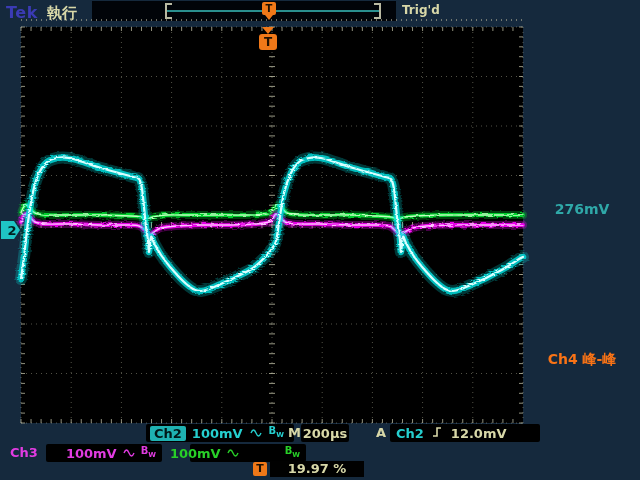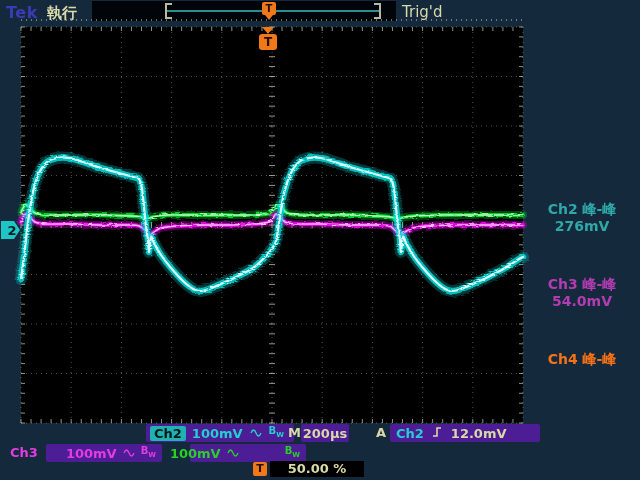--- a/index.html
+++ b/index.html
@@ -10,21 +10,21 @@
             color:#3b3bb5;letter-spacing:0.5px;}
   .run-status{position:absolute;left:32px;top:4px;font-size:15px;font-weight:bold;color:#d8d8a8;margin-left:15px;}
   .recordbar{position:absolute;left:92px;top:1px;width:304px;height:20px;background:#010409;}
   .recordbar svg{position:absolute;left:0;top:0;}
   .tmark-small{position:absolute;left:170px;top:1px;width:14px;height:13px;background:#f07818;
                border-radius:2px;color:#201000;font-size:10px;font-weight:bold;
                text-align:center;line-height:13px;}
   .tmark-small-tri{position:absolute;left:173px;top:14px;width:0;height:0;
                border-left:4px solid transparent;border-right:4px solid transparent;
                border-top:5px solid #f07818;}
-  .trig-status{position:absolute;left:402px;top:3px;font-size:15px;font-weight:normal;color:#d8d8a8;}
+  .trig-status{position:absolute;left:402px;top:3px;font-size:12px;font-weight:bold;color:#d8d8a8;}
   .toptick{position:absolute;left:21px;top:19px;width:502px;height:2px;
            background:repeating-linear-gradient(90deg,#9a9a88 0 1px,transparent 1px 5px);opacity:.7;}
   
   .graticule{position:absolute;left:21px;top:27px;width:502px;height:396px;background:#000;}
   
   .big-tmark{position:absolute;left:259px;top:27px;width:18px;}
   .big-tmark .tri{width:0;height:0;margin:0 auto;
       border-left:6px solid transparent;border-right:6px solid transparent;
       border-top:7px solid #f07818;}
   .big-tmark .box{width:18px;height:16px;background:#f07818;border-radius:3px;
@@ -32,21 +32,21 @@
   
   .ch2-marker{position:absolute;left:1px;top:219px;width:20px;height:22px;}
   
   .readout{position:absolute;left:526px;width:112px;text-align:center;
            font-size:14px;font-weight:bold;line-height:17px;}
   .readout.ch2{top:201px;color:#2fa8a8;}
   .readout.ch3{top:276px;color:#b23cb2;}
   .readout.ch4{top:351px;color:#f97316;}
   
   .sbar{position:absolute;font-size:13px;font-weight:bold;height:18px;line-height:18px;}
-  .blackbox{position:absolute;background:#4c1d95;border-radius:2px;height:18px;
+  .blackbox{position:absolute;background:#000000;border-radius:2px;height:18px;
             display:flex;align-items:center;}
   .chip{display:inline-block;padding:0 4px;border-radius:2px;font-weight:bold;}
   .cyan{color:#25cfcf;} .mag{color:#e23ce2;} .grn{color:#28d028;margin-left:40px;} .pale{color:#d8d8a8;}
   .chip.ch2chip{background:#1fb2b2;color:#001818;}
   .bwicon{font-size:10px;line-height:10px;}
   .bwicon sub{font-size:7px;}
   .acicon{display:inline-block;margin:0 1px;}
   .tchip{position:absolute;left:253px;top:462px;width:14px;height:14px;background:#f07818;
          border-radius:2px;color:#201000;font-size:11px;font-weight:bold;
          text-align:center;line-height:14px;}
@@ -397,26 +397,21 @@
   </div>
 
   <div class="ch2-marker">
     <svg width="20" height="22">
       <polygon points="0,2 13,2 19,11 13,20 0,20" fill="#1fc4c4"></polygon>
       <text x="6.5" y="16" font-size="13" font-weight="bold" font-family="DejaVu Sans, sans-serif" fill="#002020">2</text>
     </svg>
   </div>
 
   <div class="readout ch2">
-    <div>Ch2 峰-峰</div>
     <div>276mV</div>
-  </div>
-  <div class="readout ch3">
-    <div>Ch3 峰-峰</div>
-    <div>54.0mV</div>
   </div>
   <div class="readout ch4">
     <div>Ch4 峰-峰</div>
   </div>
 
   <div class="blackbox" style="left:146px;top:424px;width:140px;padding:0 4px;gap:6px;font-size:13px;font-weight:bold;">
     <span class="chip ch2chip">Ch2</span>
     <span class="cyan">100mV</span>
     <span class="acicon cyan">
       <svg width="12" height="10">
@@ -455,15 +450,15 @@
     <span class="grn">100mV</span>
     <span class="acicon grn">
       <svg width="12" height="10">
           <path d="M1,5 Q3.5,-1 6,5 T11,5" stroke="#28d028" stroke-width="1.4" fill="none"></path>
         </svg>
     </span>
     <span class="bwicon grn"><span>B</span><sub>W</sub></span>
   </div>
 
   <div class="tchip">T</div>
-  <div class="hpos-box">50.00 %</div>
+  <div class="hpos-box">19.97 %</div>
 
 </div>
 
 </body></html>

